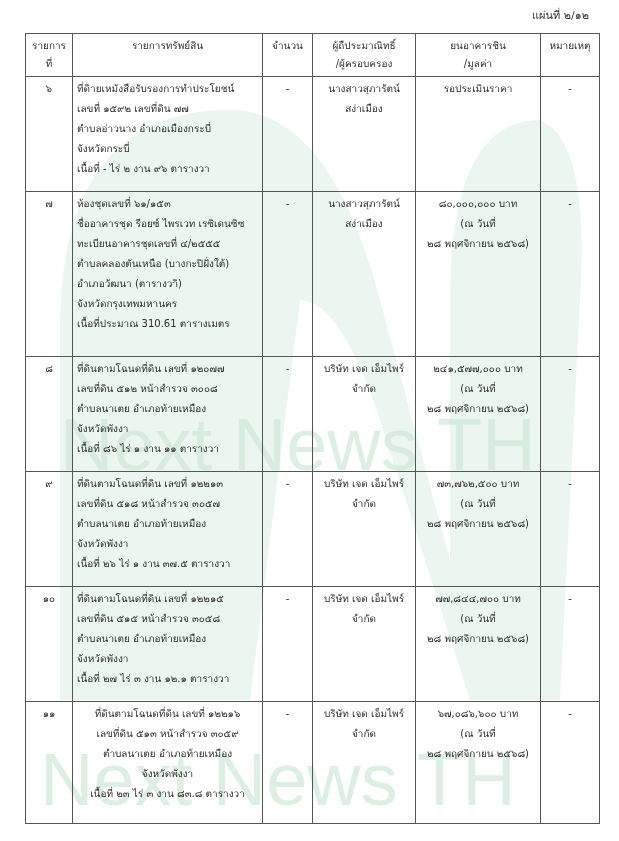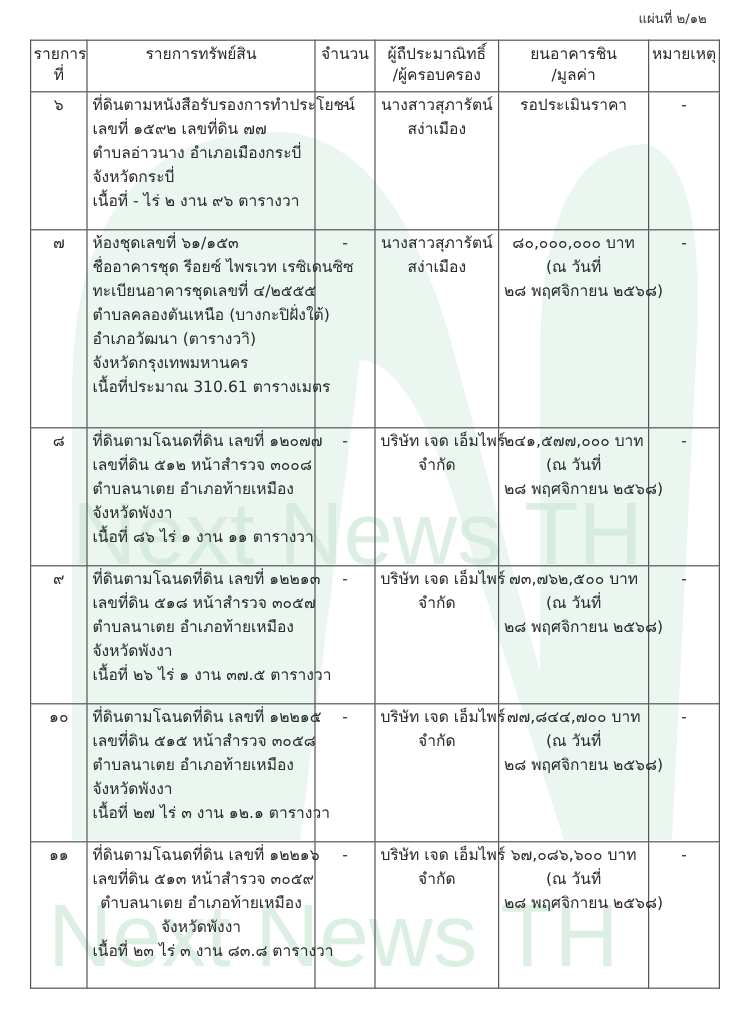--- a/index.html
+++ b/index.html
@@ -9,21 +9,21 @@
   }
   .watermark { position: absolute; left: 0; top: 0; width: 619px; height: 841px; pointer-events: none; z-index: 0; }
   .sheet-no {
     position: absolute; right: 30px; top: 6px; font-size: 11px; color: #333; z-index: 2;
   }
   table.assets {
     position: absolute; left: 25px; top: 33px; width: 574px;
     border-collapse: collapse; table-layout: fixed; z-index: 1; background: transparent;
   }
   table.assets th, table.assets td {
-    border: 1px solid #555; vertical-align: top; font-size: 13px; line-height: 20px;
+    border: 1px solid #555; vertical-align: top; font-size: 10px; line-height: 20px;
     padding: 2px 4px; font-weight: normal;
   }
   table.assets th { text-align: center; line-height: 18px; padding: 3px 2px; }
   col.c1 { width: 47px; } col.c2 { width: 190px; } col.c3 { width: 50px; }
   col.c4 { width: 103px; } col.c5 { width: 125px; } col.c6 { width: 59px; }
   td.num, td.qty, td.note, td.owner, td.price { text-align: center; }
   td.desc { text-align: left; padding-left: 5px; }
   .line { display: block; white-space: nowrap; }
   tr.r6 td { height: 110px; } tr.r7 td { height: 160px; }
   tr.r8 td, tr.r9 td, tr.r10 td { height: 110px; } tr.r11 td { height: 117px; text-align: center; }
@@ -71,21 +71,21 @@
       <th>
         <span class="line">หมายเหตุ</span>
       </th>
     </tr>
   </thead>
   <tbody>
 
     <tr class="r6">
       <td class="num">๖</td>
       <td class="desc">
-        <span class="line">ที่ดินตามหนังสือรับรองการทำประโยชน์</span>
+        <span class="line">ที่ดิายเหมังสือรับรองการทำประโยชน์</span>
         <span class="line">เลขที่ ๑๕๙๒ เลขที่ดิน ๗๗</span>
         <span class="line">ตำบลอ่าวนาง อำเภอเมืองกระบี่</span>
         <span class="line">จังหวัดกระบี่</span>
         <span class="line">เนื้อที่ - ไร่ ๒ งาน ๙๖ ตารางวา</span>
       </td>
       <td class="qty">-</td>
       <td class="owner">
         <span class="line">นางสาวสุภารัตน์</span>
         <span class="line">สง่าเมือง</span>
       </td>

